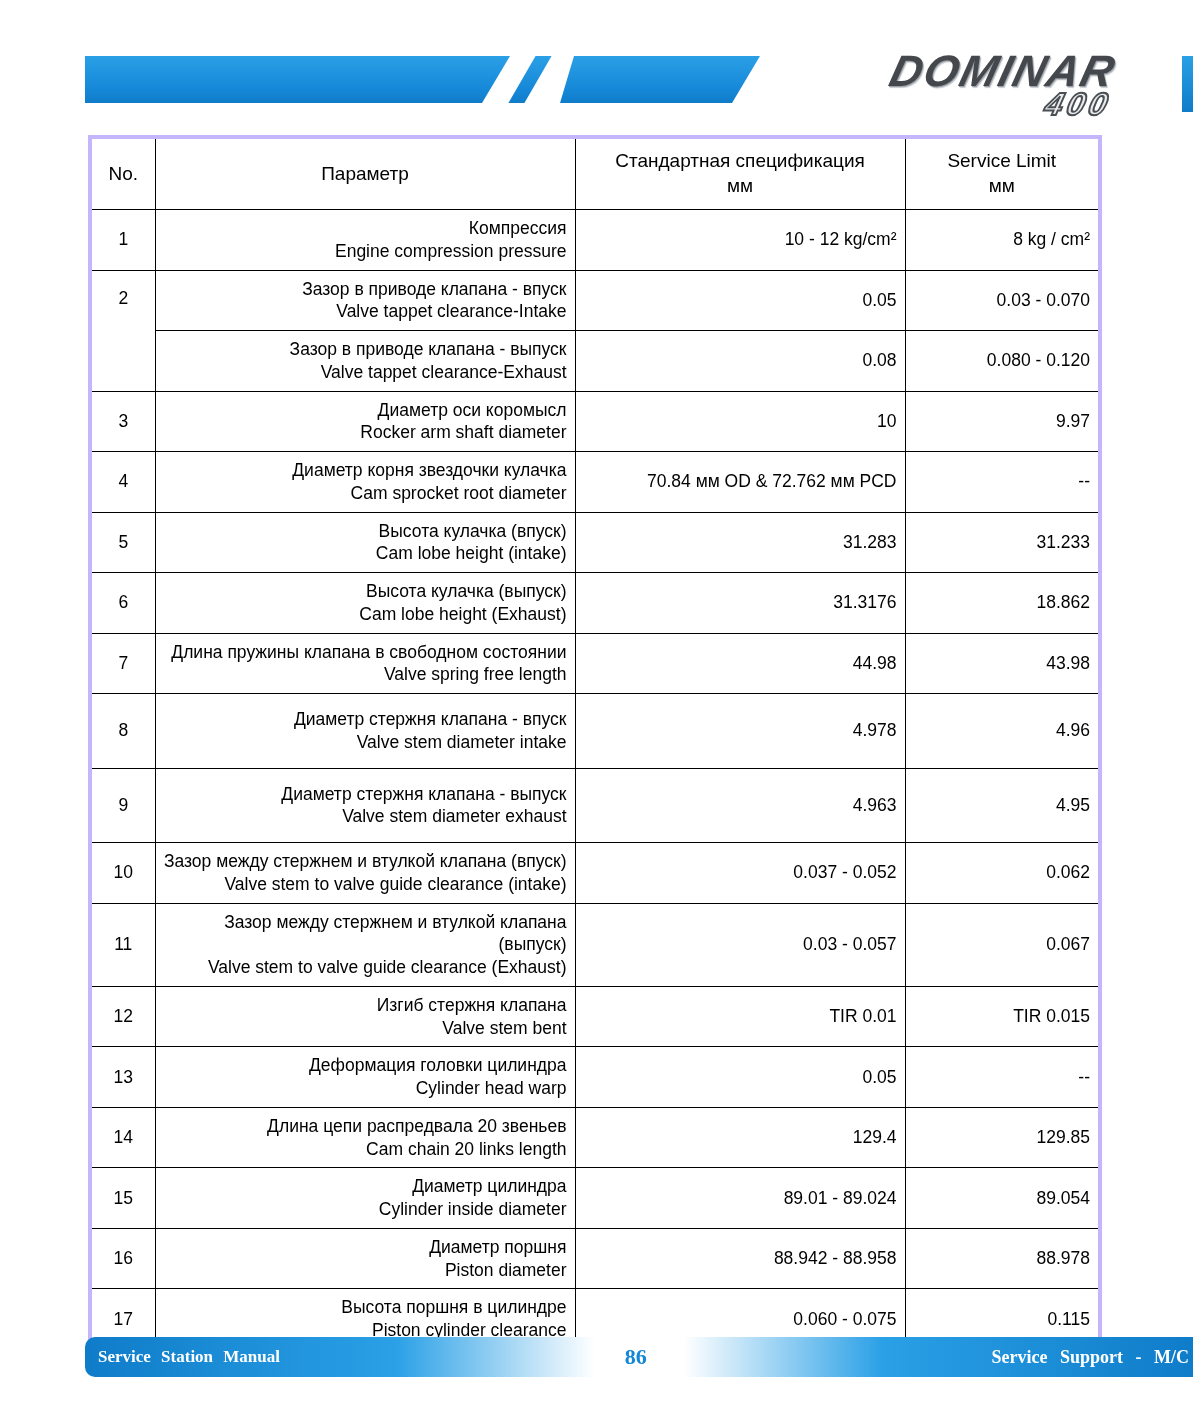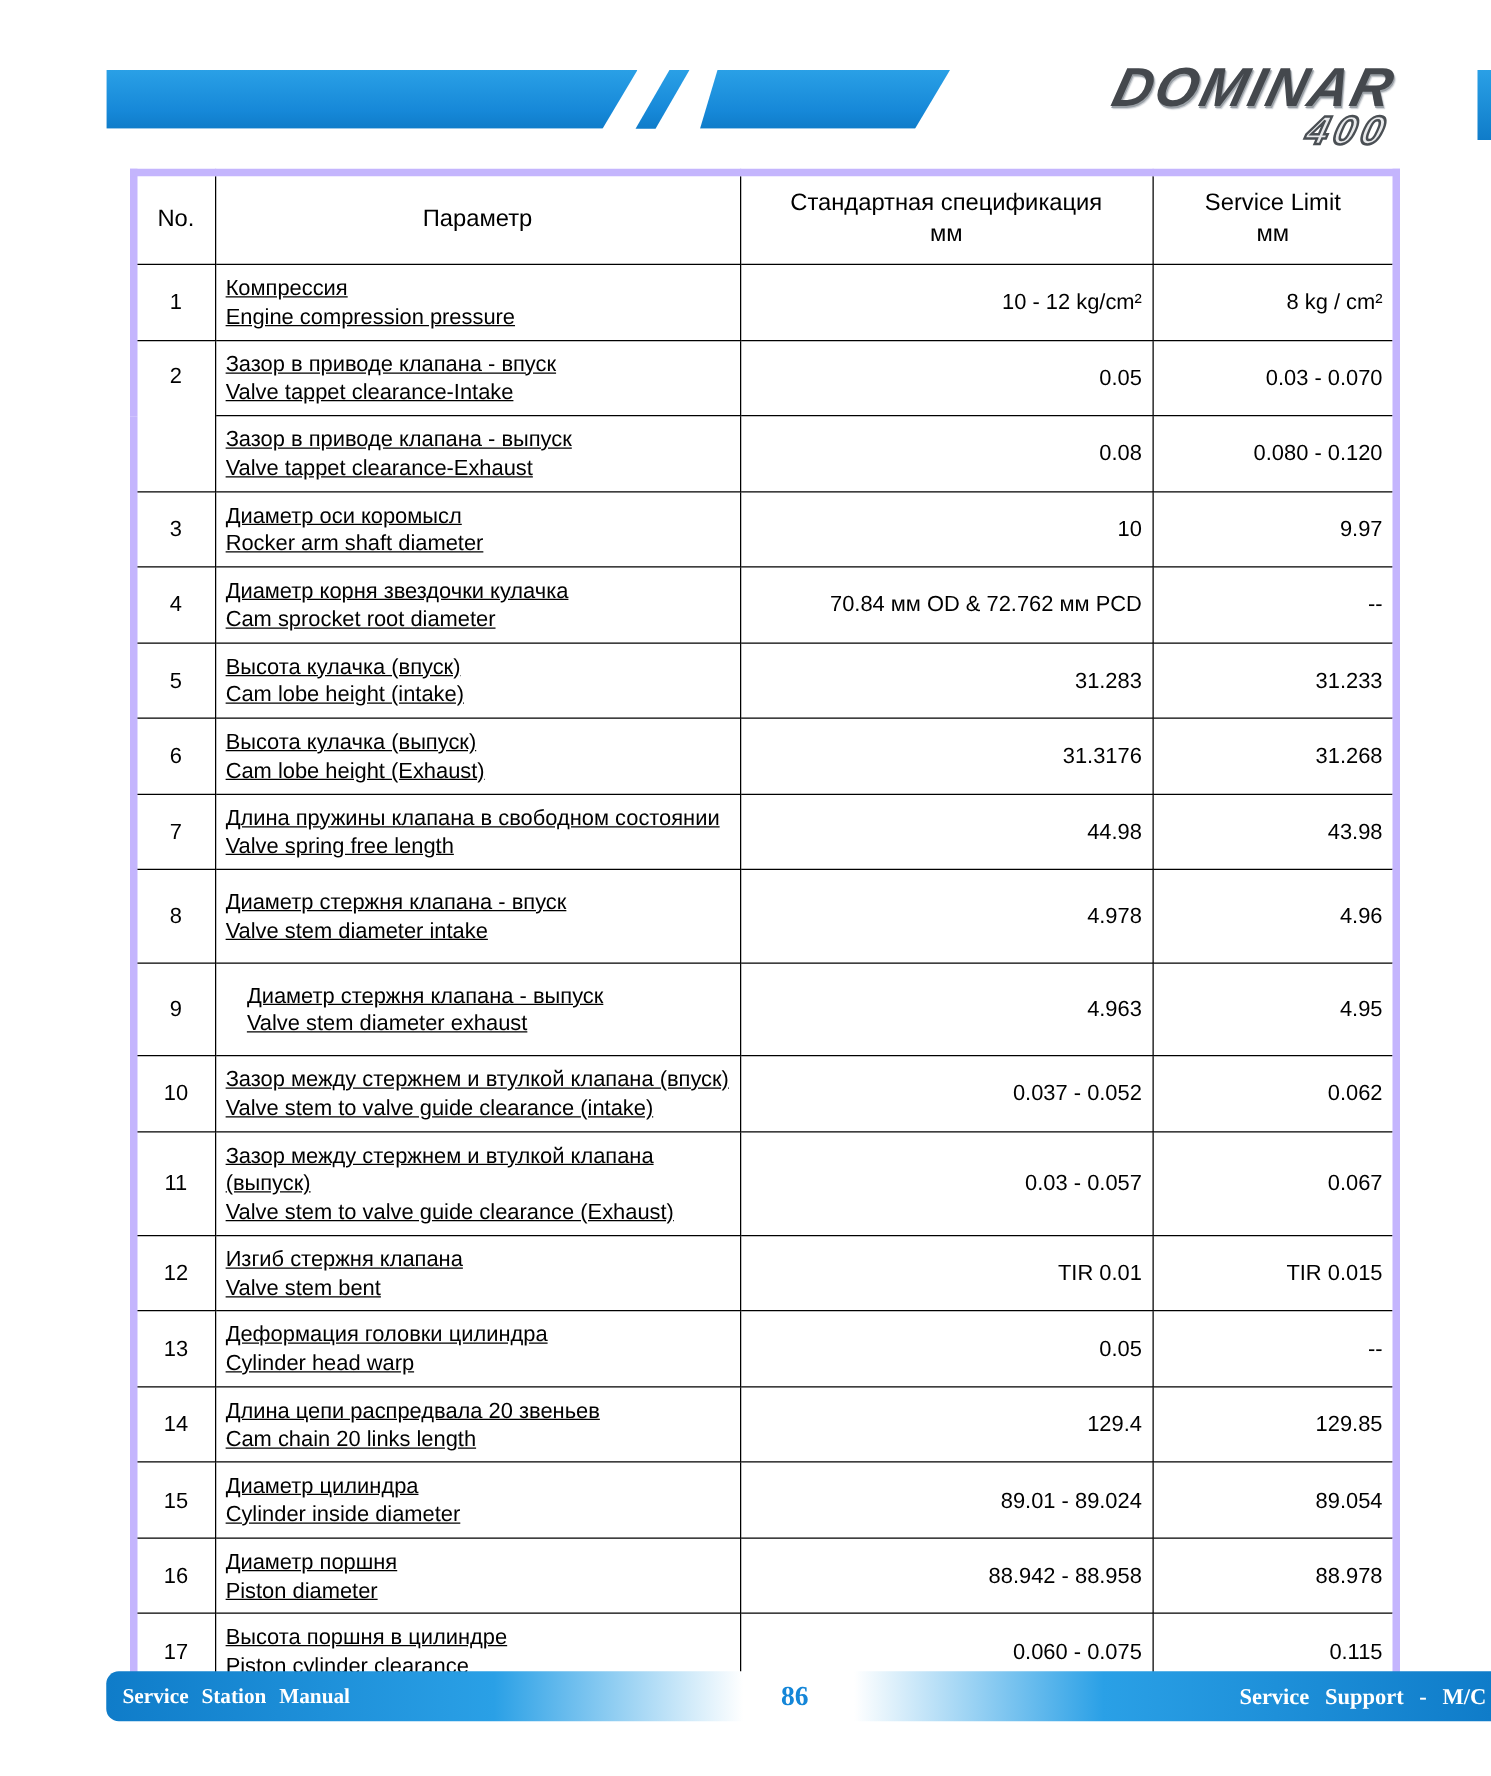--- a/index.html
+++ b/index.html
@@ -31,32 +31,32 @@
     font-family:"Liberation Sans", sans-serif; font-weight:bold; font-style:italic;
     font-size:32px; letter-spacing:4px; color:#e9eaec;
     -webkit-text-stroke:2px #4a4f54;
     transform:skewX(-14deg); display:block; margin-top:-10px; margin-right:4px;
   }
 
   
   table.spec {
     position:absolute; left:88px; top:135px; width:1010px;
     border-collapse:collapse; table-layout:fixed;
-    border:6px solid #c4b5fd;
-    font-size:17.5px; line-height:1.3;margin-left:16px;
+    border:4px solid #c4b5fd;
+    font-size:17.5px; line-height:1.3;
   }
   table.spec col.c1 { width:65px; }
   table.spec col.c2 { width:420px; }
   table.spec col.c3 { width:330px; }
   table.spec col.c4 { width:195px; }
   table.spec th, table.spec td { border:1px solid #000; padding:7px 8px; vertical-align:middle; }
   table.spec th { font-weight:normal; font-size:19px; height:56px; text-align:center; }
   td.no  { text-align:center; }
   td.no.span2 { vertical-align:top; padding-top:16px; }
-  td.param { text-align:left; padding-left:12px; padding-right:10px;text-decoration:underline; }
+  td.param { text-align:right; padding-left:12px; padding-right:10px; }
   td.val { text-align:right; }
   .hdr-sub { display:block; }
 
   
   .footer-bar {
     position:absolute; left:85px; right:0; top:1337px; height:40px;
     border-radius:10px 0 0 10px;
     background:linear-gradient(90deg,#0f7cc9 0%,#2aa0e6 28%,#ffffff 46%,#ffffff 54%,#2aa0e6 72%,#0f7cc9 100%);
     display:flex; align-items:center; justify-content:space-between;
     font-family:"Liberation Serif", serif; font-weight:bold;
@@ -159,21 +159,21 @@
     <td class="val">31.233</td>
   </tr>
 
   <tr>
     <td class="no">6</td>
     <td class="param">
       <div>Высота кулачка (выпуск)</div>
       <div>Cam lobe height (Exhaust)</div>
     </td>
     <td class="val">31.3176</td>
-    <td class="val">31.268</td>
+    <td class="val">18.862</td>
   </tr>
 
   <tr>
     <td class="no">7</td>
     <td class="param">
       <div>Длина пружины клапана в свободном состоянии</div>
       <div>Valve spring free length</div>
     </td>
     <td class="val">44.98</td>
     <td class="val">43.98</td>

